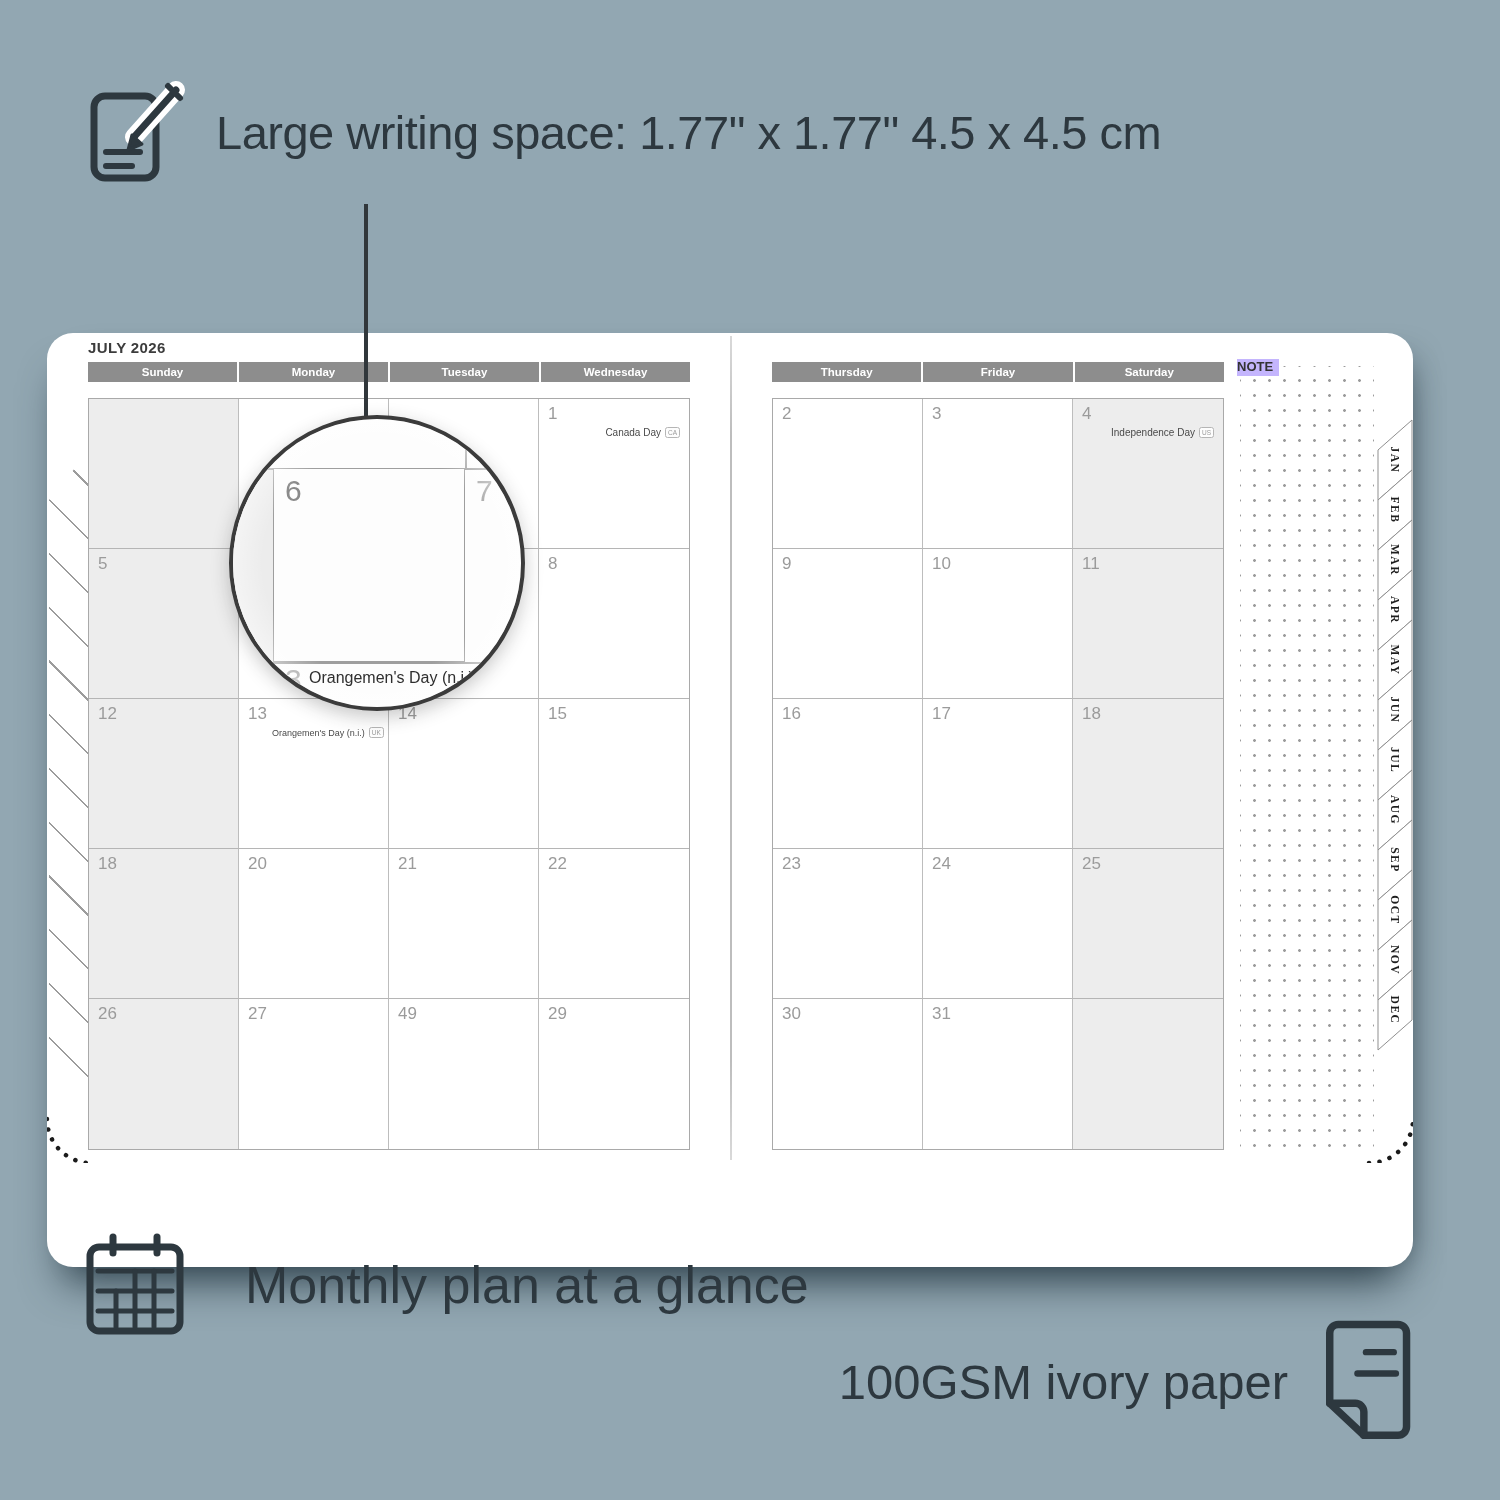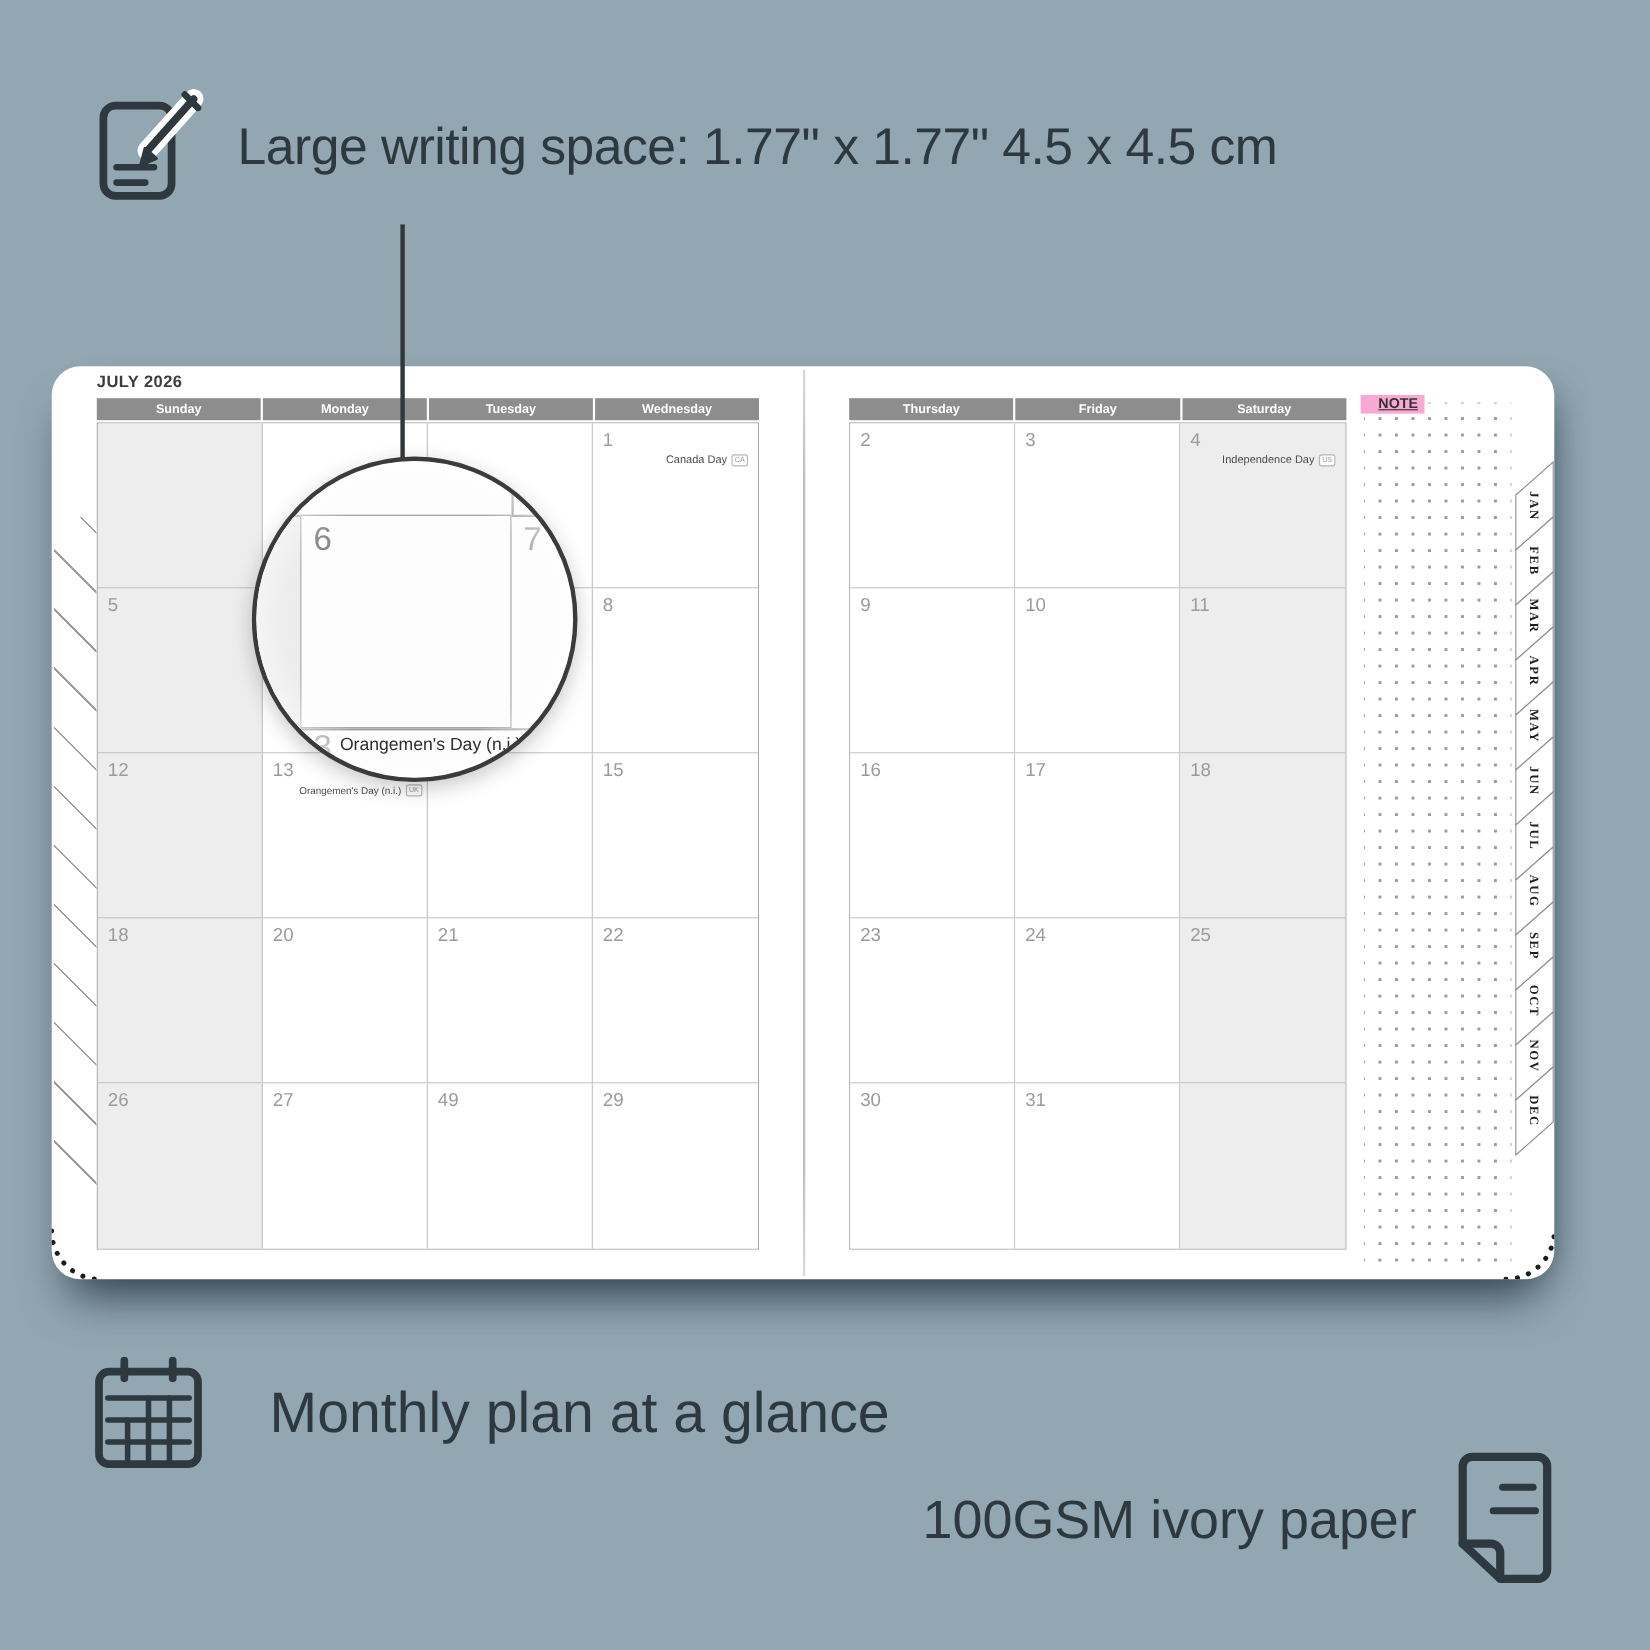--- a/index.html
+++ b/index.html
@@ -14,59 +14,59 @@
   .feat-top .feat-label{font-size:47px;letter-spacing:-0.5px;}
   .feat-monthly{left:85px;top:1233px;gap:60px;}
   .feat-monthly .feat-label{font-size:52px;}
   .feat-paper{right:88px;top:1318px;gap:32px;}
   .feat-paper .feat-label{font-size:49px;}
 
   .pointer-line{position:absolute;left:364px;top:204px;width:4px;height:214px;
                 background:#31373b;z-index:5;}
 
   
-  .notebook{position:absolute;left:47px;top:333px;width:1366px;height:830px;
+  .notebook{position:absolute;left:47px;top:333px;width:1366px;height:934px;
             background:#fff;border-radius:26px;
             box-shadow:0 30px 42px -16px rgba(33,52,62,.85),
                        16px 8px 30px -18px rgba(33,52,62,.5);}
   .page-title{position:absolute;left:41px;top:6px;font-size:15px;font-weight:bold;
               color:#3c3c3c;letter-spacing:.4px;}
   .spine{position:absolute;left:683px;top:3px;width:2px;height:824px;
          background:linear-gradient(#d9d9d9,#bdbdbd 12%,#bdbdbd 88%,#d9d9d9);}
 
   .hatch{position:absolute;left:2px;top:119px;width:39px;height:640px;
          clip-path:polygon(0 7.5%,100% 0,100% 100%,0 92.5%);
          background:repeating-linear-gradient(45deg,#9c9c9c 0 1.5px,transparent 1.5px 38px);}
 
   
   .grid{position:absolute;top:29px;}
   .grid-left{left:41px;width:602px;}
   .grid-right{left:725px;width:452px;}
   .ghead{display:grid;grid-template-columns:repeat(var(--cols),1fr);gap:2px;
-         height:20px;margin-bottom:2px;}
+         height:20px;margin-bottom:16px;}
   .hcell{background:#8d8d8d;color:#fff;font-size:11.5px;font-weight:bold;
          text-align:center;line-height:20px;}
   .gbody{display:grid;grid-template-columns:repeat(var(--cols),1fr);
          grid-auto-rows:150px;border:1.5px solid #a9a9a9;background:#fff;}
   .cell{position:relative;background:#fff;border-right:1px solid #bdbdbd;
         border-bottom:1px solid #b5b5b5;}
   .cell.col-last{border-right:none;}
   .cell.row-last{border-bottom:none;}
   .cell.shade{background:#ededed;}
   .dnum{position:absolute;left:9px;top:5px;font-size:17px;color:#9b9b9b;}
   .holiday{position:absolute;right:9px;top:8px;display:flex;align-items:center;
            gap:4px;font-size:10px;color:#4a4a4a;white-space:nowrap;margin-top:20px;}
   .holiday.inline{left:33px;right:auto;top:8px;font-size:9px;}
   .badge{display:inline-block;border:1px solid #b5b5b5;border-radius:2.5px;
          font-size:6.5px;line-height:9px;padding:0 2px;color:#9a9a9a;
          background:#fdfdfd;}
 
   
   .note-label{position:absolute;left:1190px;top:26px;font-size:13px;font-weight:bold;
-              color:#333;background:#f9a8d4;padding:0 6px 2px 16px;z-index:2;text-decoration:underline;}
+              color:#333;background:#c4b5fd;padding:0 6px 2px 0;z-index:2;}
   .note-dots{position:absolute;left:1193px;top:33px;width:134px;height:784px;
              background-image:radial-gradient(circle,#9b9b9b 1.3px,rgba(0,0,0,0) 1.5px);
              background-size:15px 15px;background-position:7px 7px;}
 
   
   .tabs{position:absolute;left:1331px;top:82px;width:34px;height:645px;overflow:visible;}
   .tabpoly{fill:#fff;stroke:#8f8f8f;stroke-width:1;}
   .tabtext{font-family:"Liberation Serif",serif;font-weight:bold;font-size:11.5px;
            letter-spacing:1.5px;fill:#1e1e1e;text-anchor:middle;}
 

